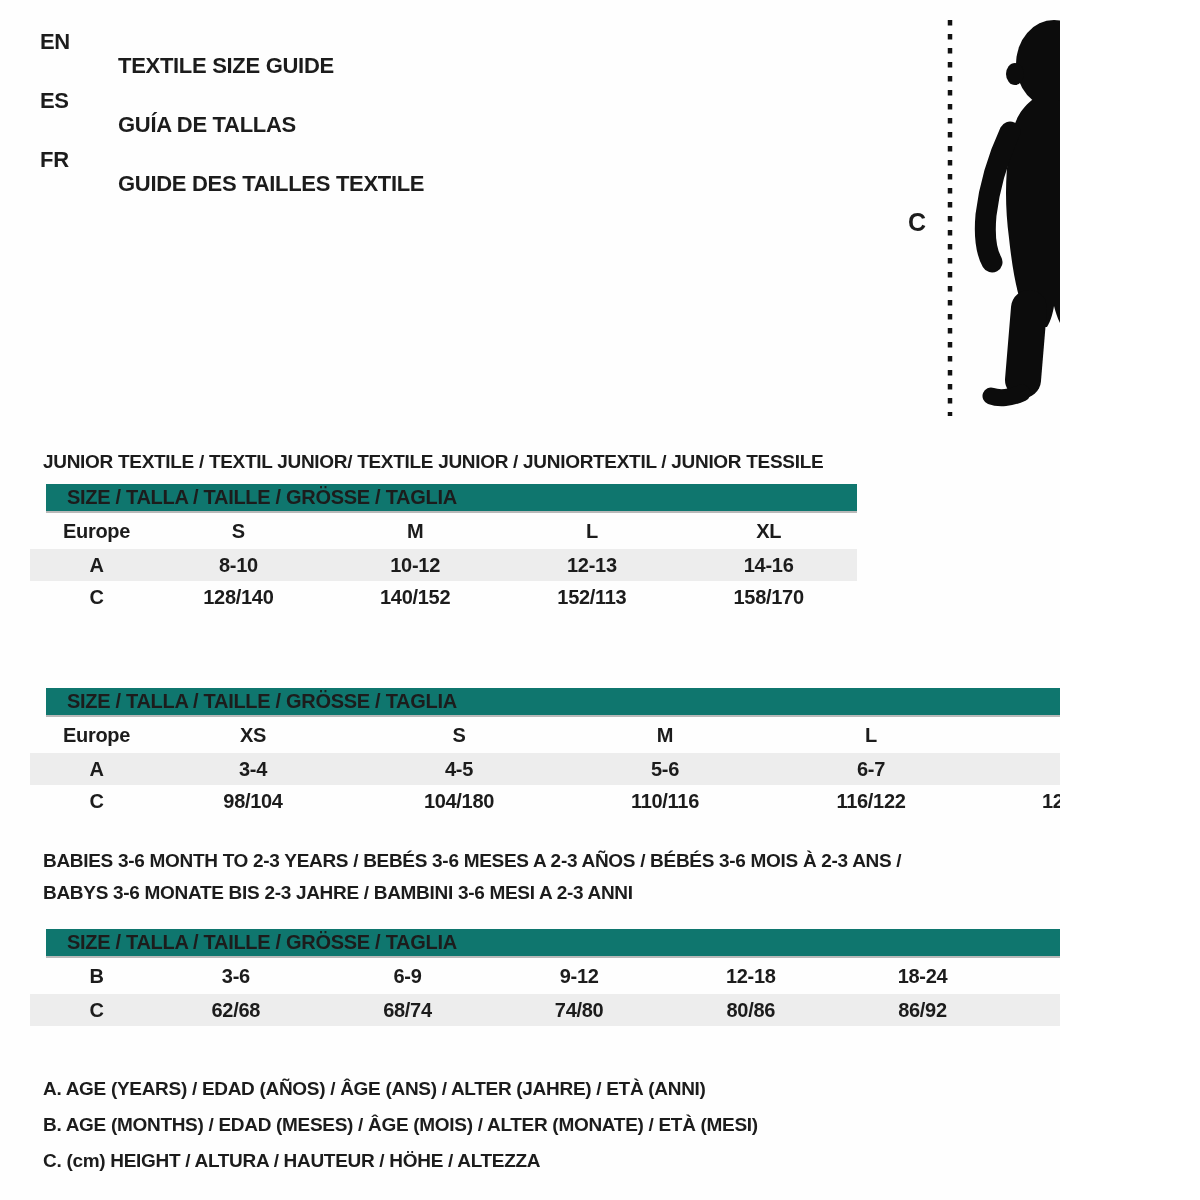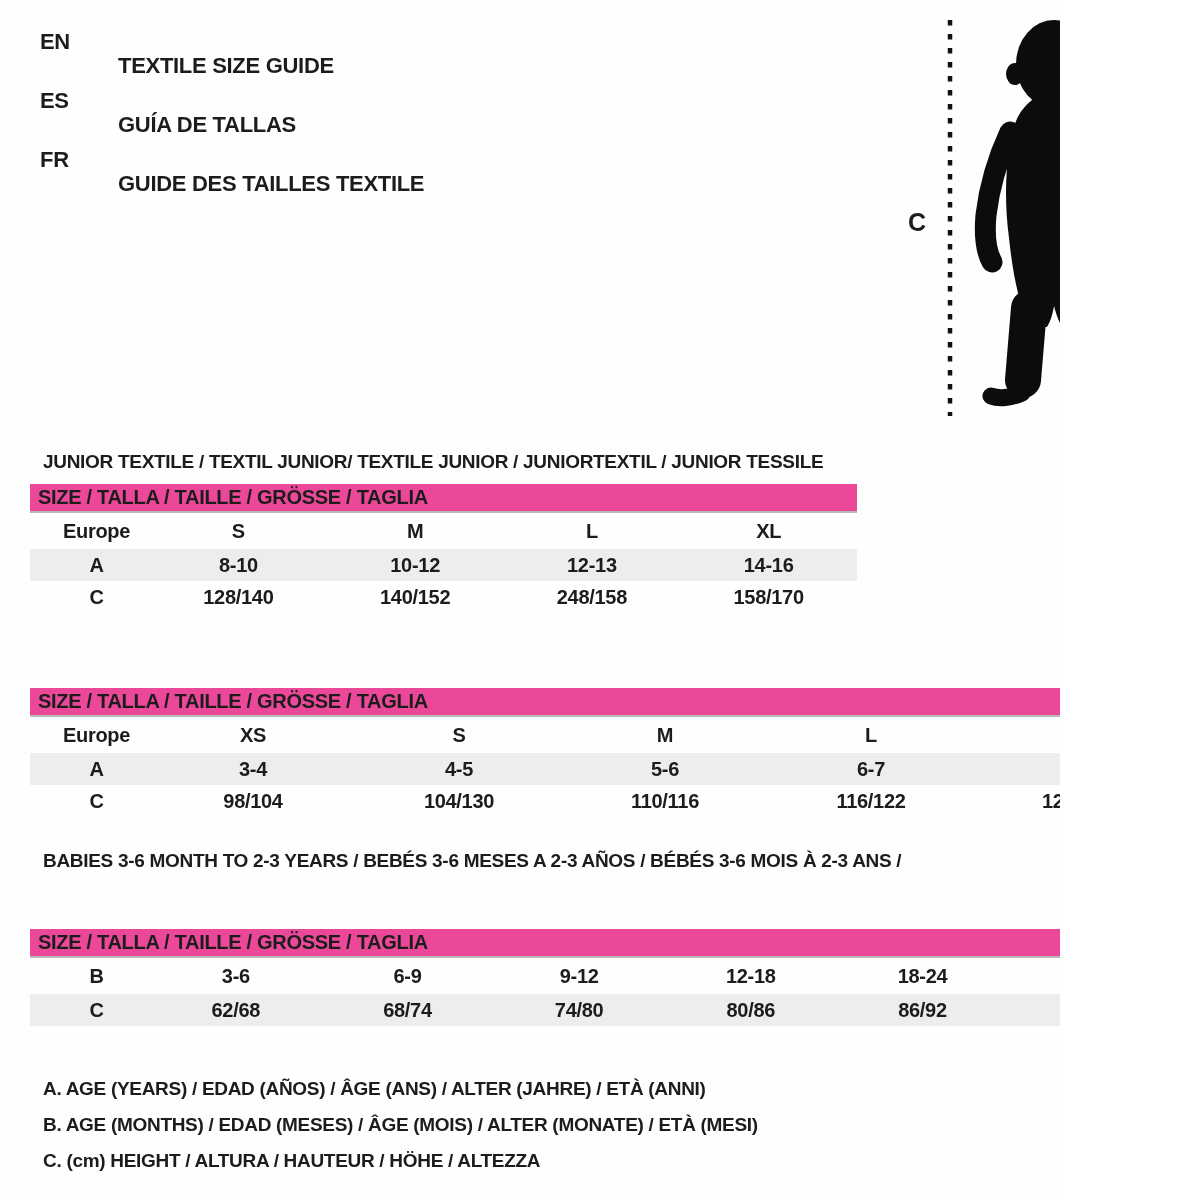--- a/index.html
+++ b/index.html
@@ -19,23 +19,23 @@
   .figure-svg { position:absolute; left:938px; top:12px; }
   .figure-c-label { position:absolute; left:908px; top:208px; font-size:25px; }
 
   
   .section-title { position:absolute; left:43px; font-size:19px; white-space:nowrap; }
   .sub { font-size:0.6em; vertical-align:-0.25em; letter-spacing:-0.2px; }
 
   
   .tbl { position:absolute; left:30px; }
   .bar {
-    height:27px; line-height:27px; background:#ec4899;
+    height:27px; line-height:27px; background:#0f766e;
     border-bottom:2px solid #b9b9b9;
-    padding-left:8px; font-size:20px;
+    padding-left:21px; font-size:20px;margin-left:16px;
   }
   table { width:100%; border-collapse:collapse; table-layout:fixed; }
   td { font-size:20px; text-align:center; padding:0; height:32px; }
   tr.head-row td { height:36px; }
   td.lbl { text-align:center; padding-left:13px; }
   col.label-col { width:120px; }
   tr.shade td { background:#ededed; }
 
   
   .legend { position:absolute; left:43px; top:1068px; font-size:19px; line-height:30px; }
@@ -120,21 +120,21 @@
         <td class="lbl">A</td>
         <td>8-10</td>
         <td>10-12</td>
         <td>12-13</td>
         <td>14-16</td>
       </tr>
       <tr>
         <td class="lbl">C</td>
         <td>128/140</td>
         <td>140/152</td>
-        <td>248/158</td>
+        <td>152/113</td>
         <td>158/170</td>
       </tr>
     </tbody>
       </table>
   </div>
 
   <div class="tbl" style="top:688px; width:1150px;">
     <div class="bar">SIZE / TALLA / TAILLE / GRÖSSE / TAGLIA</div>
     <table>
       <colgroup>
@@ -158,30 +158,31 @@
         <td class="lbl">A</td>
         <td>3-4</td>
         <td>4-5</td>
         <td>5-6</td>
         <td>6-7</td>
         <td>7-8</td>
       </tr>
       <tr>
         <td class="lbl">C</td>
         <td>98/104</td>
-        <td>104/130</td>
+        <td>104/180</td>
         <td>110/116</td>
         <td>116/122</td>
         <td>122/128</td>
       </tr>
     </tbody>
       </table>
   </div>
 
   <div class="section-title" style="top:850px;">BABIES 3-6 MONTH TO 2-3 YEARS / BEBÉS 3-6 MESES A 2-3 AÑOS / BÉBÉS 3-6 MOIS À 2-3 ANS /</div>
+  <div class="section-title" style="top:882px;">BABYS 3-6 MONATE BIS 2-3 JAHRE / BAMBINI 3-6 MESI A 2-3 ANNI</div>
   <div class="tbl" style="top:929px; width:1150px;">
     <div class="bar">SIZE / TALLA / TAILLE / GRÖSSE / TAGLIA</div>
     <table>
       <colgroup>
           <col class="label-col">
           <col>
           <col>
           <col>
           <col>
           <col>

